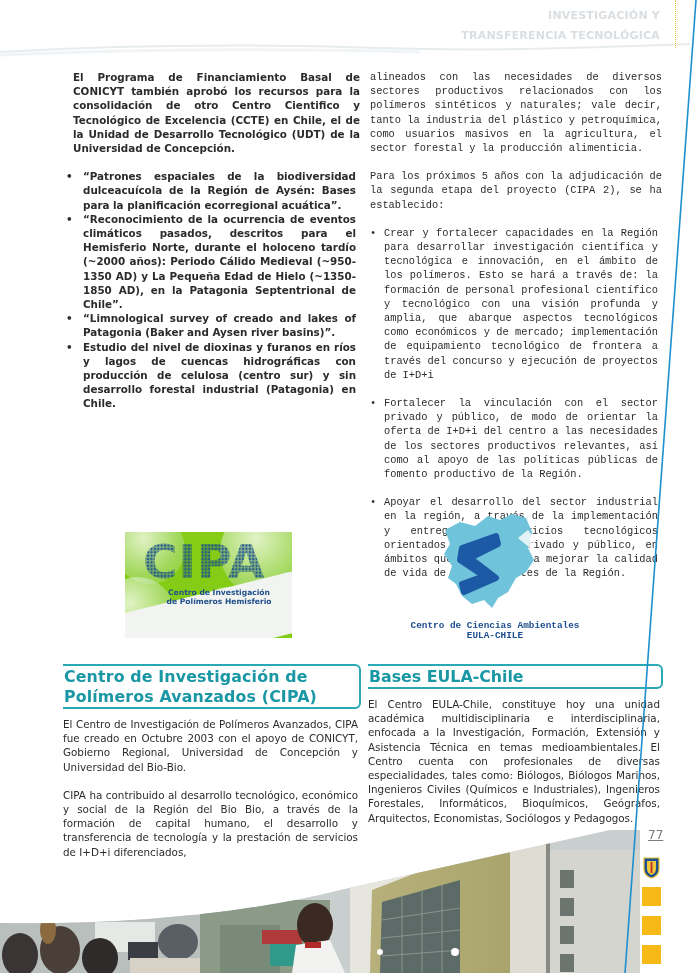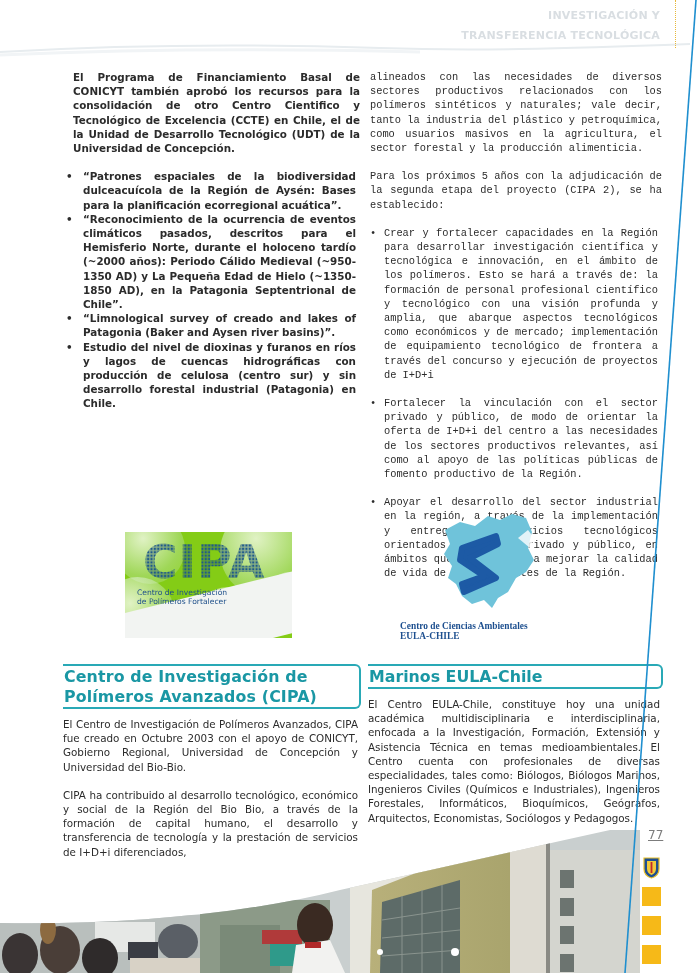--- a/index.html
+++ b/index.html
@@ -26,24 +26,24 @@
   .col-left .bullets { margin-left: -11px; }
   .col-left .bullets li { padding-left: 21px; }
   .col-left .bullets li::before { left: 4px; }
 
   
   .cipa-logo { position: absolute; left: 125px; top: 532px; width: 167px; height: 106px; overflow: hidden; background: #84cc16; }
   .cipa-logo .bubble { position: absolute; border-radius: 50%; background: radial-gradient(circle at 40% 35%, rgba(255,255,255,0.75), rgba(210,235,210,0.35) 60%, rgba(255,255,255,0.1)); }
   .cipa-logo .white-band { position: absolute; left: -20px; top: 86px; width: 230px; height: 60px; background: #f2f4f2; transform: rotate(-14deg); transform-origin: left top; }
   .cipa-big { position: absolute; left: 18px; top: 5px; font-family: "DejaVu Sans", sans-serif; font-weight: bold; font-size: 47px; letter-spacing: 1px; color: transparent; background: radial-gradient(circle, #1f5a8c 1.1px, transparent 1.4px); background-size: 3.4px 3.4px; -webkit-background-clip: text; background-clip: text; line-height: 50px; }
   .cipa-big-shade { position: absolute; left: 18px; top: 5px; font-family: "DejaVu Sans", sans-serif; font-weight: bold; font-size: 47px; letter-spacing: 1px; color: rgba(20,70,120,0.35); line-height: 50px; }
-  .cipa-sub { position: absolute; left: 12px; top: 56px; width: 150px; text-align: left; font-family: "DejaVu Sans", sans-serif; font-weight: normal; font-size: 7.6px; line-height: 9px; color: #1e4f8a; }
+  .cipa-sub { position: absolute; left: 19px; top: 56px; width: 150px; text-align: center; font-family: "DejaVu Sans", sans-serif; font-weight: bold; font-size: 7.6px; line-height: 9px; color: #1e4f8a; }
 
   .eula-logo { position: absolute; left: 400px; top: 508px; width: 190px; height: 135px; }
-  .eula-caption { position: absolute; left: 0; top: 113px; width: 190px; text-align: left; font-family: Liberation Serif, serif; font-weight: bold; font-size: 9.4px; line-height: 10px; color: #1d4f8f; }
+  .eula-caption { position: absolute; left: 0; top: 113px; width: 190px; text-align: center; font-family: Liberation Mono, monospace; font-weight: bold; font-size: 9.4px; line-height: 10px; color: #1d4f8f; }
 
   
   .section-head { position: absolute; font-family: "DejaVu Sans", sans-serif; font-weight: bold; color: #1a97a4; border-top: 2px solid #29a9b6; border-right: 2px solid #29a9b6; border-bottom: 2px solid #29a9b6; border-radius: 0 6px 6px 0; padding: 1px 3px 2px 1px; }
   .head-cipa { left: 63px; top: 664px; width: 298px; height: 45px; font-size: 15.8px; line-height: 20px; letter-spacing: 0.15px; }
   .head-eula { left: 368px; top: 664px; width: 295px; height: 25px; font-size: 15.8px; line-height: 19px; }
 
   .col-cipa { left: 63px; top: 717px; width: 295px; }
   .col-eula { left: 368px; top: 697px; width: 292px; }
 
   
@@ -91,21 +91,21 @@
     <div class="bubble" style="left:-10px;top:-18px;width:70px;height:70px;"></div>
     <div class="bubble" style="left:95px;top:-25px;width:90px;height:90px;"></div>
     <div class="bubble" style="left:-25px;top:45px;width:75px;height:75px;"></div>
     <div class="bubble" style="left:60px;top:55px;width:90px;height:90px;"></div>
     <div class="bubble" style="left:140px;top:40px;width:50px;height:50px;"></div>
     <div class="white-band"></div>
     <div class="cipa-big-shade">CIPA</div>
     <div class="cipa-big">CIPA</div>
     <div class="cipa-sub">
       <div>Centro de Investigación</div>
-      <div>de Polímeros Fortalecer</div>
+      <div>de Polímeros Hemisferio</div>
     </div>
   </div>
 
   <div class="eula-logo">
     <svg width="190" height="110" viewBox="0 0 190 110">
       <path d="M45 22 L60 14 L75 18 L88 8 L100 12 L112 6 L126 10 L132 24 L128 40 L134 52 L126 64 L116 70 L108 84 L98 90 L92 100 L84 92 L72 96 L62 88 L56 76 L48 70 L52 58 L44 46 L50 36 Z" fill="#6fc3da"></path>
       <path d="M118 30 L128 22 L134 30 L130 40 Z" fill="#ffffff" opacity="0.8"></path>
       <path d="M62 40 L96 28 L98 36 L70 50 L96 70 L64 84 L62 76 L84 68 L60 52 Z" fill="#1d5aa5" stroke="#1d5aa5" stroke-width="6" stroke-linejoin="round"></path>
     </svg>
     <div class="eula-caption">
@@ -116,21 +116,21 @@
 
   <div class="section-head head-cipa">
     <div>Centro de Investigación de</div>
     <div>Polímeros Avanzados (CIPA)</div>
   </div>
   <div class="col col-cipa">
     <p>El Centro de Investigación de Polímeros Avanzados, CIPA fue creado en Octubre 2003 con el apoyo de CONICYT, Gobierno Regional, Universidad de Concepción y Universidad del Bio-Bio.</p>
     <p>CIPA ha contribuido al desarrollo tecnológico, económico y social de la Región del Bio Bio, a través de la formación de capital humano, el desarrollo y transferencia de tecnología y la prestación de servicios de I+D+i diferenciados,</p>
   </div>
 
-  <div class="section-head head-eula">Marinos EULA-Chile</div>
+  <div class="section-head head-eula">Bases EULA-Chile</div>
   <div class="col col-eula">
     <p>El Centro EULA-Chile, constituye hoy una unidad académica multidisciplinaria e interdisciplinaria, enfocada a la Investigación, Formación, Extensión y Asistencia Técnica en temas medioambientales. El Centro cuenta con profesionales de diversas especialidades, tales como: Biólogos, Biólogos Marinos, Ingenieros Civiles (Químicos e Industriales), Ingenieros Forestales, Informáticos, Bioquímicos, Geógrafos, Arquitectos, Economistas, Sociólogos y Pedagogos.</p>
   </div>
 
   <svg class="photo-strip" viewBox="0 0 640 143">
     <defs>
       <clipPath id="stripClip">
         <path d="M0 93 C 120 95, 240 85, 340 60 C 430 40, 520 20, 610 0 L640 0 L640 143 L0 143 Z"></path>
       </clipPath>
       <linearGradient id="bldg" x1="0" y1="0" x2="1" y2="0">

